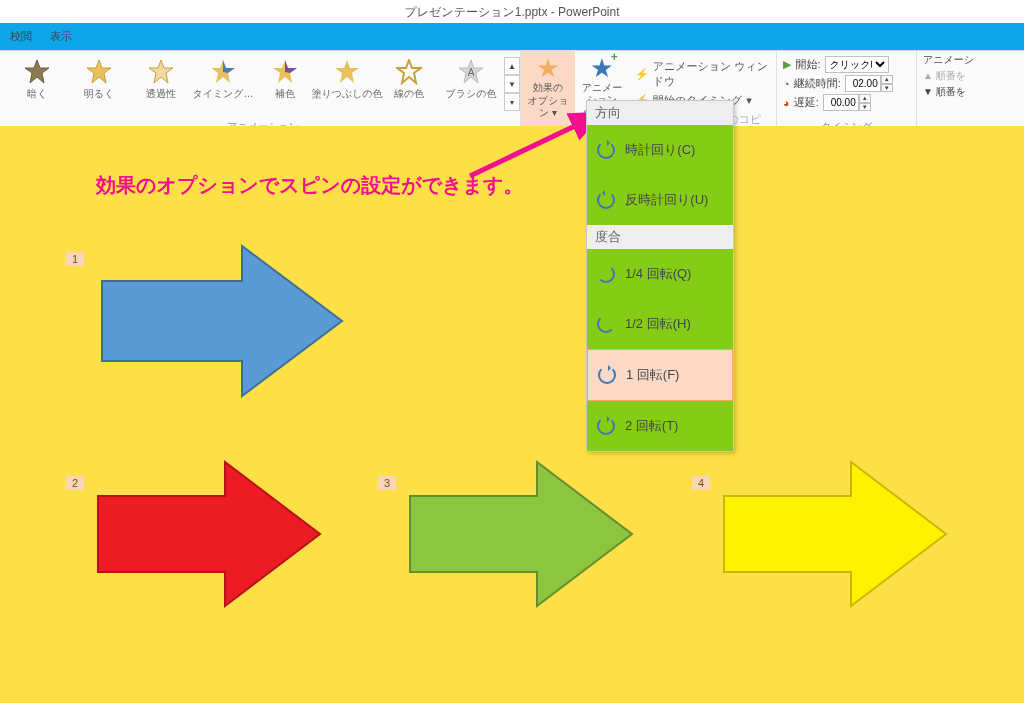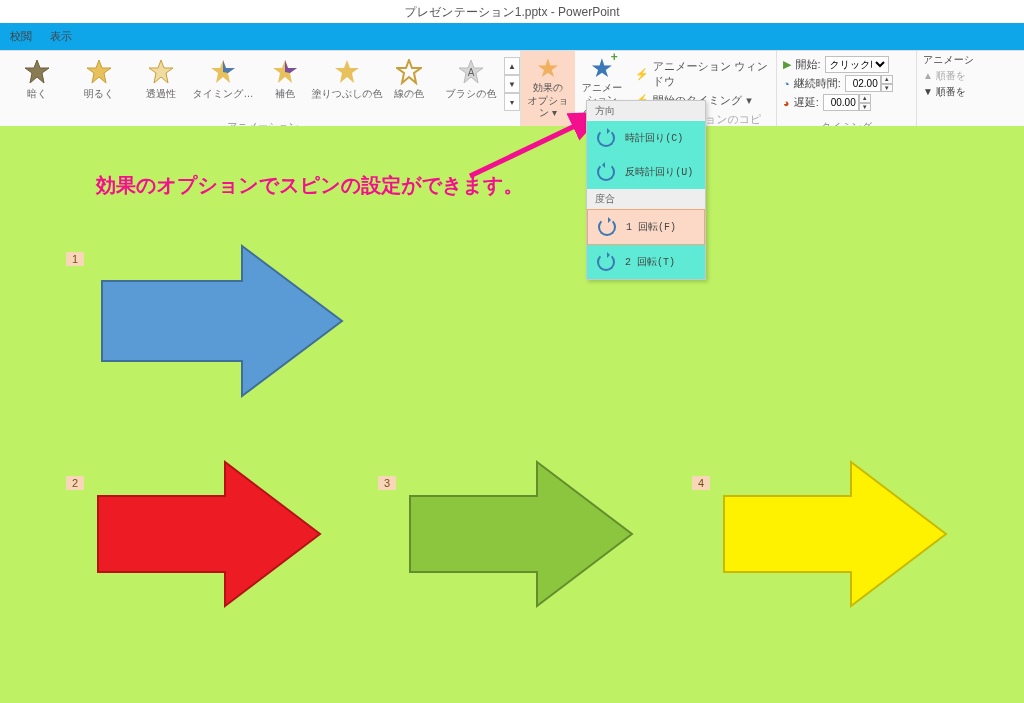--- a/index.html
+++ b/index.html
@@ -103,36 +103,35 @@
   .spin .arrows { width:12px; display:flex; flex-direction:column; }
   .spin .arrows div { flex:1; border:1px solid #c0c0c0; font-size:6px; display:flex; align-items:center; justify-content:center; }
   .reorder { display:flex; flex-direction:column; padding:2px 0 0 6px; gap:2px; }
   .reorder div { white-space:nowrap; font-size:10px; }
 
   
   .effect-menu {
     position: absolute;
     left: 586px;
     top: 100px;
-    width: 120px;
-    background: #5eead4;
+    width: 148px;
+    background: #84cc16;
     border: 1px solid #c8c8c8;
     box-shadow: 2px 2px 4px rgba(0,0,0,.18);
     z-index: 5;
-    font-size: 10px;
+    font-size: 13px;
   }
   .effect-menu .hdr {
     background: #eee;
     padding: 3px 8px;
     color:#666;
   }
   .effect-menu .mi {
     display:flex; align-items:center; gap:10px;
-    padding: 8px 10px;
-    font-family: Liberation Mono, monospace;
+    padding: 16px 10px;
   }
   .effect-menu .mi.sel { background:#fcd9c6; border:1px solid #f2a876; }
   .rot-icon {
     width:18px; height:18px;
     border:2px solid #3b78b5;
     border-radius:50%;
     border-top-color:transparent;
     position:relative;
   }
   .rot-icon::after {
@@ -146,21 +145,21 @@
     width:18px; height:18px; position:relative;
   }
   .quarter-icon::before{
     content:''; position:absolute; inset:0;
     border:2px solid #3b78b5; border-radius:50%;
     border-left-color:transparent; border-bottom-color:transparent;
     transform: rotate(90deg);
   }
 
   
-  .canvas { position:absolute; left:0; top:126px; right:0; bottom:0; background:#bef264; }
+  .canvas { position:absolute; left:0; top:126px; right:0; bottom:0; background:#fde047; }
   .annotation {
     position:absolute;
     left:96px; top:46px;
     font-size:20px;
     font-weight:bold;
     color:#f30f8d;
   }
   .arrow-pointer {
     position:absolute;
     left:460px; top:-20px;
@@ -325,20 +324,28 @@
   <div class="hdr">方向</div>
   <div class="mi">
       <span class="rot-icon"></span>
       <span>時計回り(C)</span>
     </div>
   <div class="mi">
       <span class="rot-icon ccw"></span>
       <span>反時計回り(U)</span>
     </div>
   <div class="hdr">度合</div>
+  <div class="mi">
+      <span class="quarter-icon"></span>
+      <span>1/4 回転(Q)</span>
+    </div>
+  <div class="mi">
+      <span class="quarter-icon" style="transform:rotate(90deg)"></span>
+      <span>1/2 回転(H)</span>
+    </div>
   <div class="mi sel">
       <span class="rot-icon"></span>
       <span>1 回転(F)</span>
     </div>
   <div class="mi">
       <span class="rot-icon"></span>
       <span>2 回転(T)</span>
     </div>
 </div>
 

